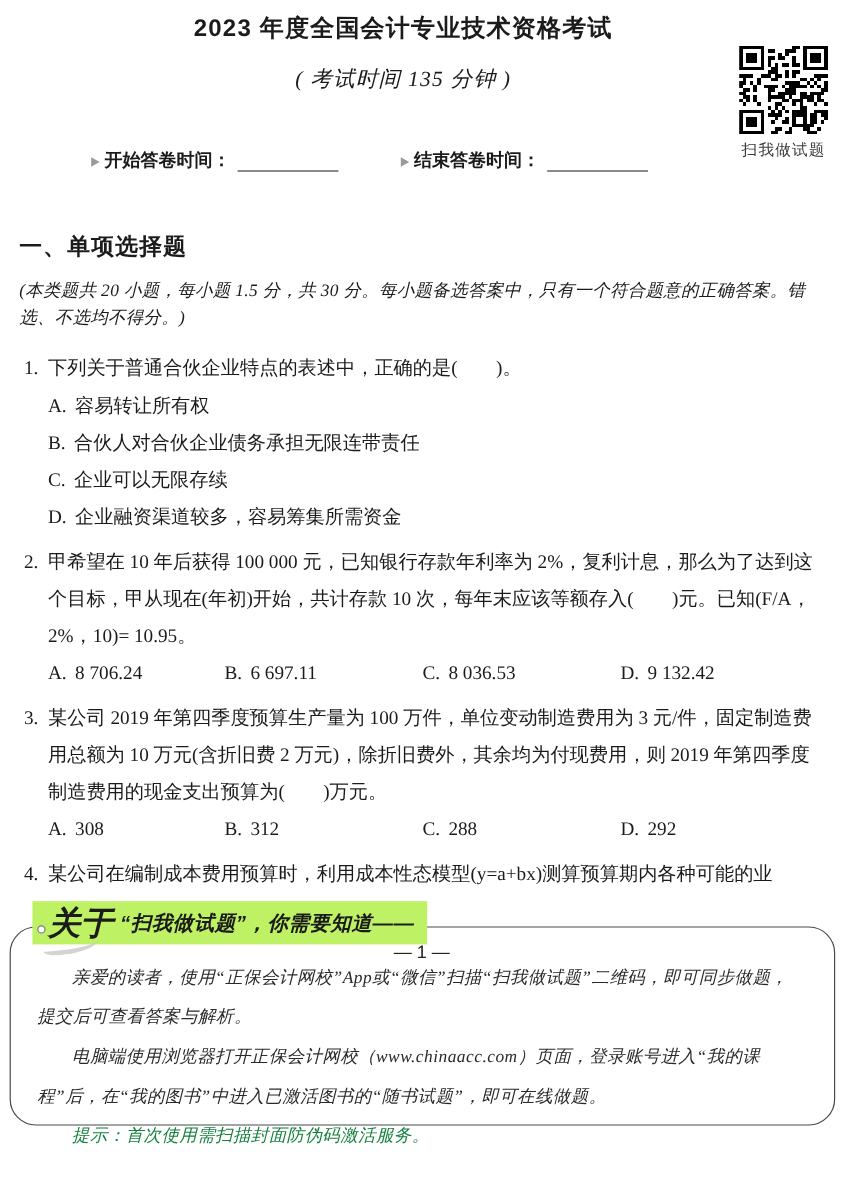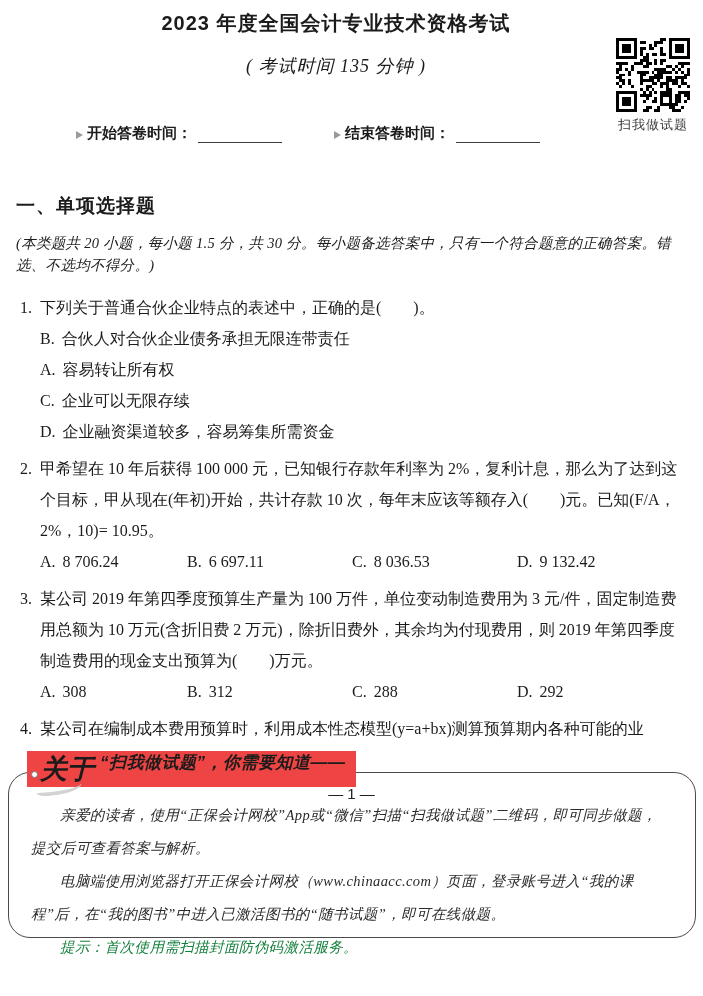--- a/index.html
+++ b/index.html
@@ -85,22 +85,22 @@
   .opt-label { margin-right:7px; }
 
   
   .info-box {
     position:absolute; left:8px; top:772px; width:688px; height:166px;
     border:1.6px solid #4a4a4a; border-radius:22px;
     background:#fff;
   }
   .info-box-title {
     position:absolute; top:-22px; left:18px;
-    background:#ef4444; padding:0 10px 0 4px;
-    white-space:nowrap; display:flex; align-items:flex-start;
+    background:#bef264; padding:0 10px 0 4px;
+    white-space:nowrap; display:flex; align-items:center;
   }
   .title-dot {
     width:7px; height:7px; border:1.4px solid #7a7a7a; border-radius:50%;
     background:#fff; align-self:center; margin-right:2px; margin-top:10px;
   }
   .title-lead {
     font-size:27px; font-weight:bold; font-style:italic;
     font-family:"Liberation Serif", serif; position:relative; margin-right:6px;
   }
   .title-swoosh {
@@ -367,22 +367,22 @@
   </div>
 
   <div class="section-heading">一、单项选择题</div>
   <div class="instructions">(本类题共 20 小题，每小题 1.5 分，共 30 分。每小题备选答案中，只有一个符合题意的正确答案。错选、不选均不得分。)</div>
 
   <div class="questions">
 
     <div class="question">
       <div class="q-stem"><span class="q-num">1.</span><span>下列关于普通合伙企业特点的表述中，正确的是(　　)。</span></div>
       <div class="opts-list">
+        <div class="option"><span class="opt-label">A.</span><span>容易转让所有权</span></div>
         <div class="option"><span class="opt-label">B.</span><span>合伙人对合伙企业债务承担无限连带责任</span></div>
-        <div class="option"><span class="opt-label">A.</span><span>容易转让所有权</span></div>
         <div class="option"><span class="opt-label">C.</span><span>企业可以无限存续</span></div>
         <div class="option"><span class="opt-label">D.</span><span>企业融资渠道较多，容易筹集所需资金</span></div>
       </div>
     </div>
 
     <div class="question">
       <div class="q-stem"><span class="q-num">2.</span><span>甲希望在 10 年后获得 100 000 元，已知银行存款年利率为 2%，复利计息，那么为了达到这个目标，甲从现在(年初)开始，共计存款 10 次，每年末应该等额存入(　　)元。已知(F/A，2%，10)= 10.95。</span></div>
       <div class="opts-row">
         <div class="option"><span class="opt-label">A.</span><span>8 706.24</span></div>
         <div class="option"><span class="opt-label">B.</span><span>6 697.11</span></div>

